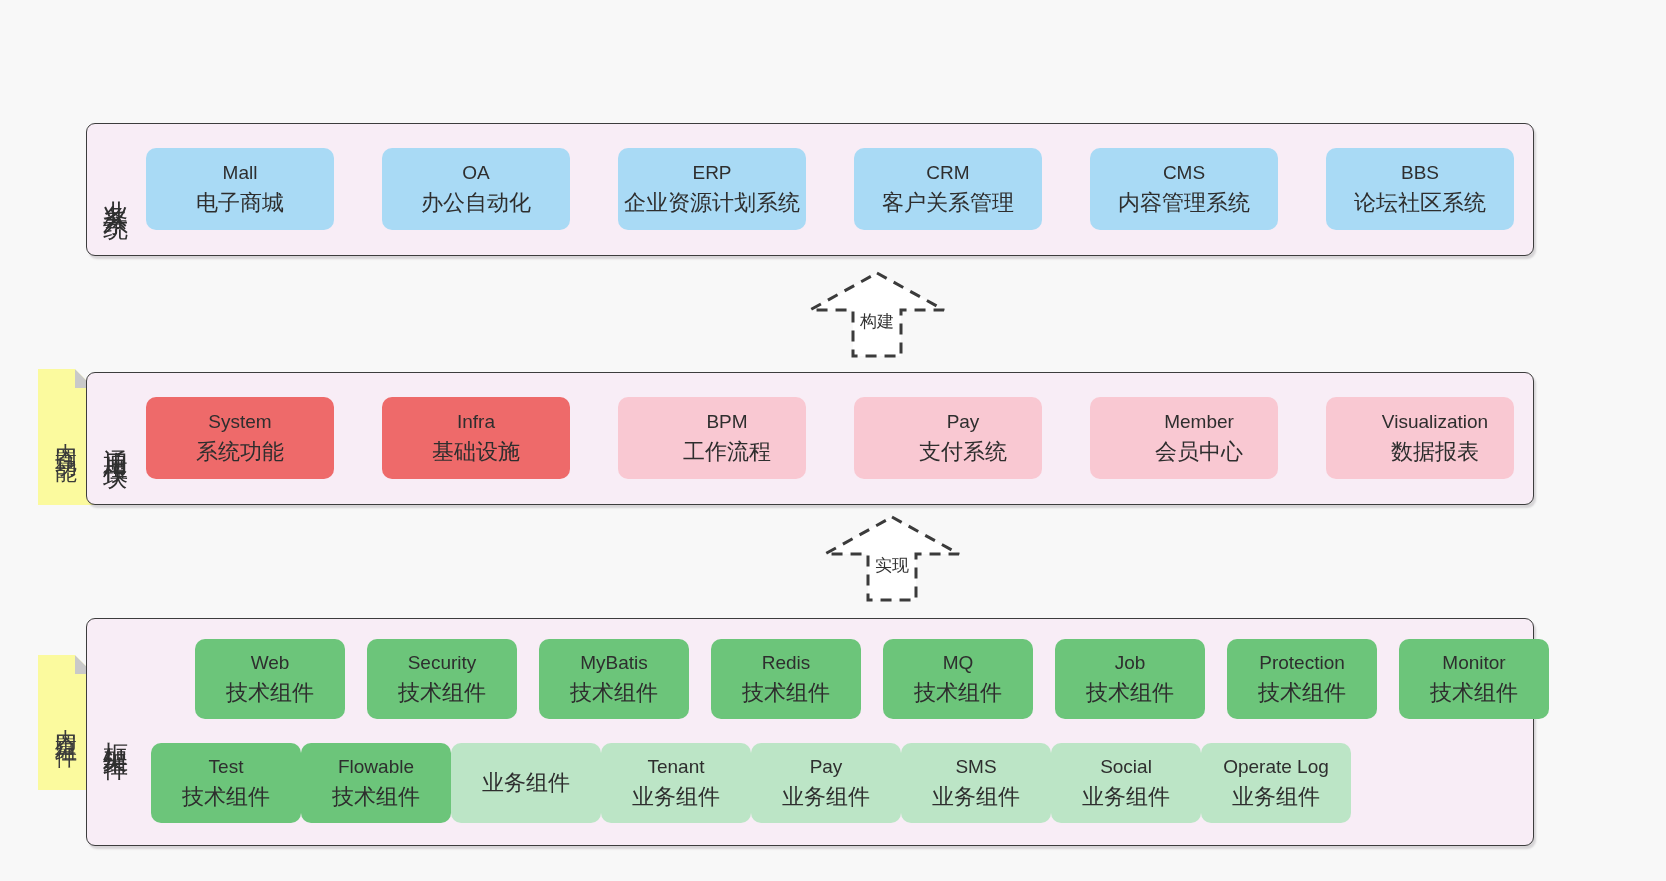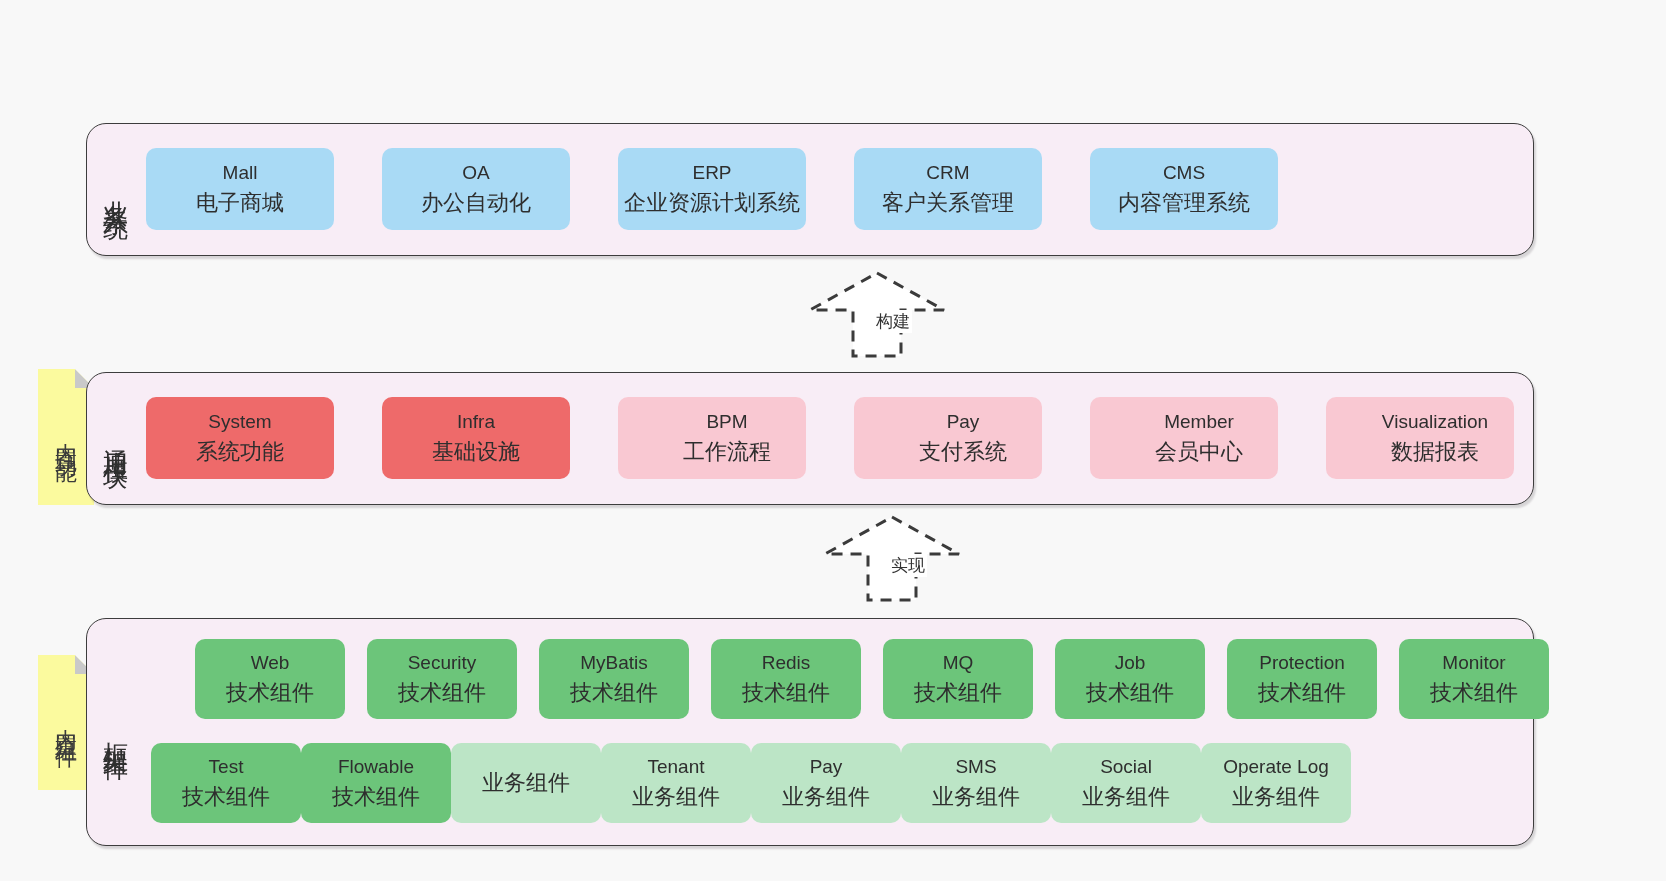--- a/index.html
+++ b/index.html
@@ -1,20 +1,20 @@
 <!DOCTYPE html>
 <html><head>
 <meta charset="utf-8">
 <style>
   html,body{margin:0;padding:0;background:#f8f8f8;font-family:"Liberation Sans",sans-serif;color:#333;}
   .canvas{position:relative;width:1666px;height:881px;background:#f8f8f8;overflow:hidden;}
 
   
   .layer{position:absolute;left:86px;width:1446px;background:#f8edf6;border:1.5px solid #3d3d3d;
-         border-radius:20px;box-shadow:2px 3px 2px rgba(60,50,60,.18);z-index:1;}
+         border-radius:9px;box-shadow:2px 3px 2px rgba(60,50,60,.18);z-index:1;}
   .layer-top{top:123px;height:131px;}
   .layer-middle{top:372px;height:131px;}
   .layer-bottom{top:618px;height:226px;}
 
   .vlabel{position:absolute;left:13px;top:50%;transform:translateY(-50%);
           writing-mode:vertical-rl;text-orientation:upright;
           font-size:25px;letter-spacing:5px;color:#2f2f2f;white-space:nowrap;}
 
   .boxrow{position:absolute;display:flex;}
   .row6{left:59px;top:24px;gap:48px;}
@@ -43,21 +43,21 @@
   .sticky2{top:655px;height:135px;}
   .fold{position:absolute;top:0;right:0;width:19px;height:19px;background:#c9c9c9;
         clip-path:polygon(0 0,100% 100%,0 100%);}
   .stext{writing-mode:vertical-rl;text-orientation:upright;font-size:22px;letter-spacing:6px;color:#3a3a3a;}
 
   
   .arrow{position:absolute;width:142px;height:90px;z-index:0;}
   .arrow1{left:806px;top:270px;}
   .arrow2{left:821px;top:514px;}
   .alabel{position:absolute;left:50%;top:40px;transform:translateX(-50%);
-          background:#ffffff;font-size:17px;padding:0 2px;white-space:nowrap;color:#333;margin-left:16px;}
+          background:#ffffff;font-size:17px;padding:0 2px;white-space:nowrap;color:#333;}
 </style>
 </head>
 <body>
 
 <div class="canvas">
 
   <section class="layer layer-top">
     <div class="vlabel">业务系统</div>
     <div class="boxrow row6">
       <div class="box b6 blue">
@@ -72,20 +72,24 @@
         <div class="box-title">ERP</div>
         <div class="box-sub">企业资源计划系统</div>
       </div>
       <div class="box b6 blue">
         <div class="box-title">CRM</div>
         <div class="box-sub">客户关系管理</div>
       </div>
       <div class="box b6 blue">
         <div class="box-title">CMS</div>
         <div class="box-sub">内容管理系统</div>
+      </div>
+      <div class="box b6 blue">
+        <div class="box-title">BBS</div>
+        <div class="box-sub">论坛社区系统</div>
       </div>
     </div>
   </section>
 
   <div class="arrow arrow1">
     <svg width="142" height="90" viewBox="0 0 142 90">
       <polygon points="71,3 138,40 95,40 95,86 47,86 47,40 4,40" fill="#ffffff" stroke="#3b3b3b" stroke-width="3" stroke-dasharray="11 8"></polygon>
     </svg>
     <span class="alabel">构建</span>
   </div>

